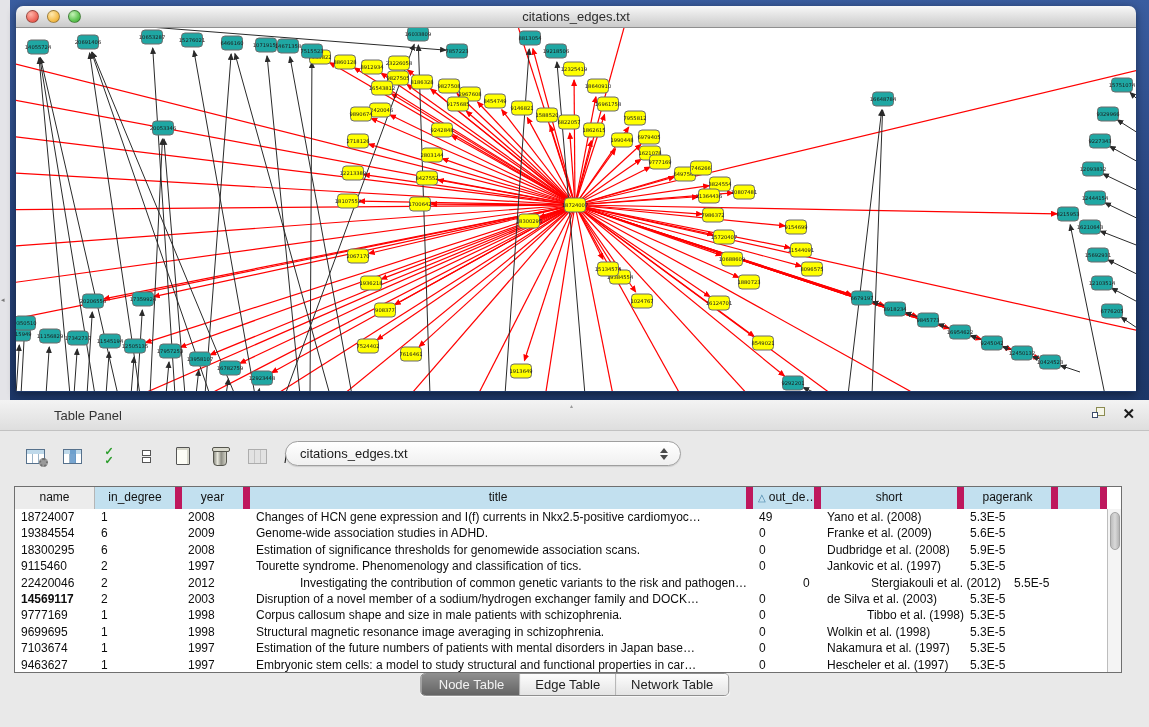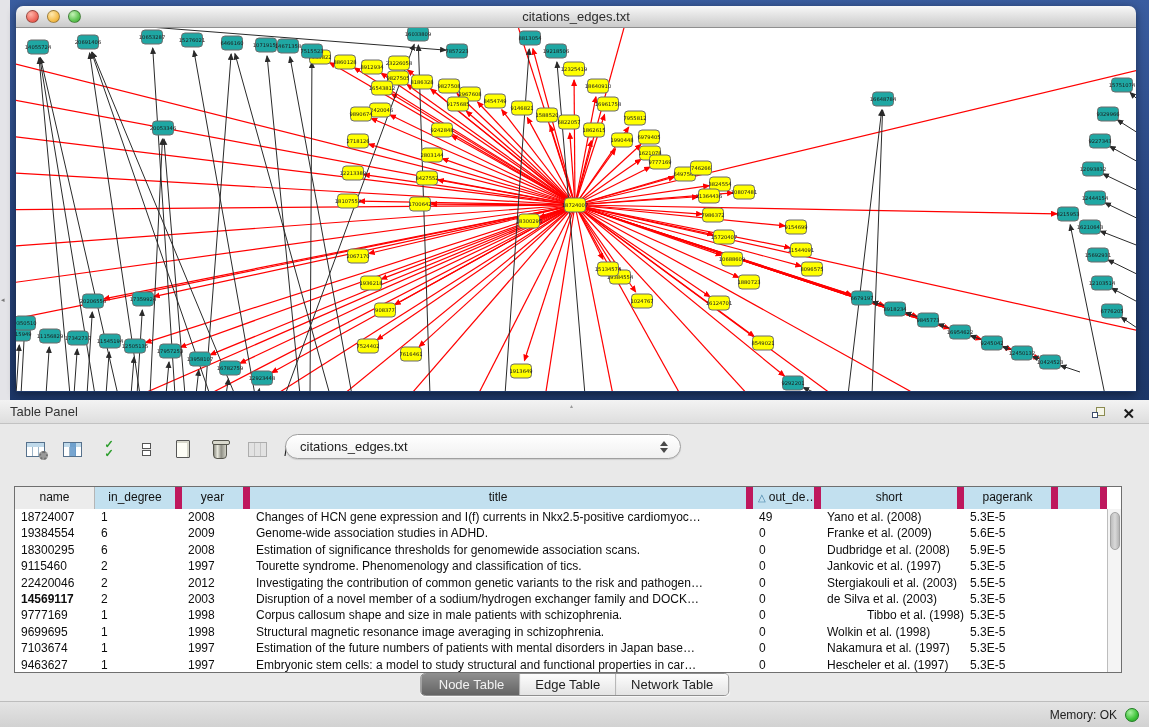--- a/index.html
+++ b/index.html
@@ -19,22 +19,22 @@
   .lights { position:absolute; left:10px; top:4px; display:flex; gap:8px; }
   .light { width:13px; height:13px; border-radius:50%; border:1px solid rgba(0,0,0,.35); }
   .light.red { background:radial-gradient(circle at 35% 30%,#ffb3a7,#ee6a5e 60%,#d9453a); }
   .light.yellow { background:radial-gradient(circle at 35% 30%,#ffe9b0,#f5bf4f 60%,#dfa02f); }
   .light.green { background:radial-gradient(circle at 35% 30%,#c4f2b6,#61c554 60%,#3fa437); }
   .net-canvas { height:363px; background:#fff; }
   .net-canvas svg { display:block; }
 
   
   .table-panel { position:absolute; left:0; top:400px; width:1149px; height:327px; background:#e9e9e9; }
-  .tp-header { height:24px; background:linear-gradient(180deg,#f3f3f3,#dedede);
-    border-bottom:1px solid #c2c2c2; display:flex; align-items:center; position:relative; }
+  .tp-header { height:31px; background:linear-gradient(180deg,#f3f3f3,#dedede);
+    border-bottom:1px solid #c2c2c2; display:flex; align-items:center; position:relative;padding-left:44px; }
   .tp-title { margin-left:10px; font-size:13px; color:#333; }
   .tp-notch { position:absolute; left:570px; top:2px; width:8px; height:5px; color:#9a9a9a; font-size:6px; }
   .tp-header-icons { position:absolute; right:14px; top:6px; display:flex; align-items:center; gap:14px; }
   .float-ic { position:relative; width:16px; height:16px; cursor:pointer; }
   .float-ic .sq1 { position:absolute; left:4px; top:1px; width:9px; height:9px; border:1px solid #8b8b50; background:#f5f5e8; }
   .float-ic .sq2 { position:absolute; left:0; top:6px; width:6px; height:6px; border:1px solid #3c4c6a; background:#fff; }
   .close-x { font-size:15px; font-weight:bold; color:#1a1a1a; cursor:pointer; line-height:16px; }
 
   .tp-toolbar { position:relative; height:52px; }
   .tool-row { position:absolute; left:22px; top:12px; display:flex; align-items:center; gap:11px; }
@@ -587,23 +587,23 @@
               <div class="t-cell" style="width: 68px;">1997</div>
               <div class="t-cell" style="width: 503px;">Tourette syndrome. Phenomenology and classification of tics.</div>
               <div class="t-cell" style="width: 68px;">0</div>
               <div class="t-cell" style="width: 143px;">Jankovic et al. (1997)</div>
               <div class="t-cell" style="width: 94px;">5.3E-5</div>
             </div>
             <div class="t-row">
               <div class="t-cell" style="width: 80px;">22420046</div>
               <div class="t-cell" style="width: 87px;">2</div>
               <div class="t-cell" style="width: 68px;">2012</div>
-              <div class="t-cell" style="width: 503px;">Investigating the contribution of common genetic variants to the risk and pathogen…</div>
-              <div class="t-cell" style="width: 68px;">0</div>
-              <div class="t-cell" style="width: 143px;">Stergiakouli et al. (2003)</div>
+              <div class="t-cell" style="width: 503px; margin-left: 44px;">Investigating the contribution of common genetic variants to the risk and pathogen…</div>
+              <div class="t-cell" style="width: 68px;">0</div>
+              <div class="t-cell" style="width: 143px;">Stergiakouli et al. (2012)</div>
               <div class="t-cell" style="width: 94px;">5.5E-5</div>
             </div>
             <div class="t-row">
               <div class="t-cell" style="width: 80px; font-weight: bold;">14569117</div>
               <div class="t-cell" style="width: 87px;">2</div>
               <div class="t-cell" style="width: 68px;">2003</div>
               <div class="t-cell" style="width: 503px;">Disruption of a novel member of a sodium/hydrogen exchanger family and DOCK…</div>
               <div class="t-cell" style="width: 68px;">0</div>
               <div class="t-cell" style="width: 143px;">de Silva et al. (2003)</div>
               <div class="t-cell" style="width: 94px;">5.3E-5</div>
@@ -650,18 +650,14 @@
         <div class="vthumb"></div>
       </div>
     </div>
 
     <div class="seg-tabs" id="segTabs">
         <div class="seg sel">Node Table</div>
         <div class="seg">Edge Table</div>
         <div class="seg">Network Table</div>
       </div>
 
-    <div class="statusbar">
-      <span class="mem-label">Memory: OK</span>
-      <span class="mem-dot"></span>
-    </div>
   </div>
 </div>
 
 </body></html>

